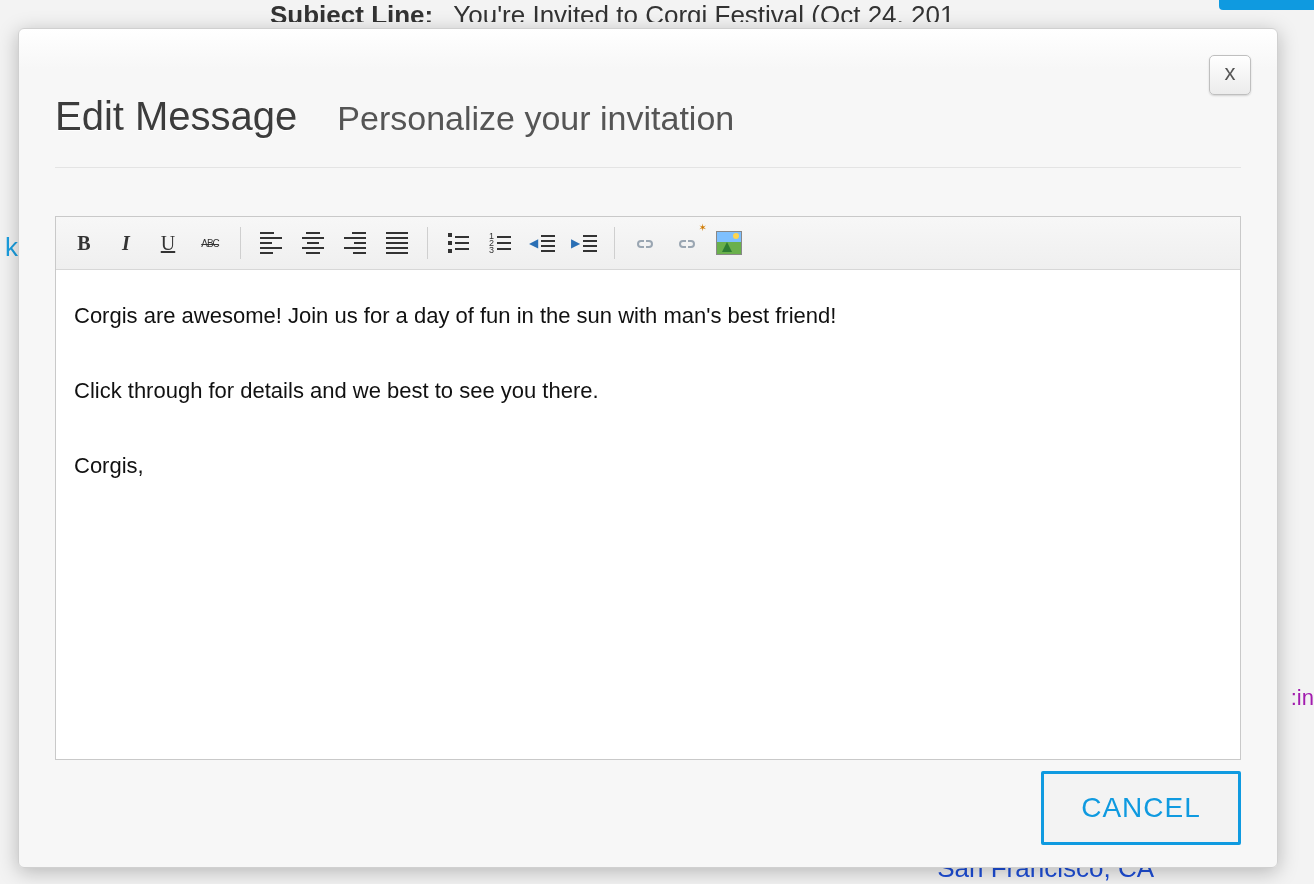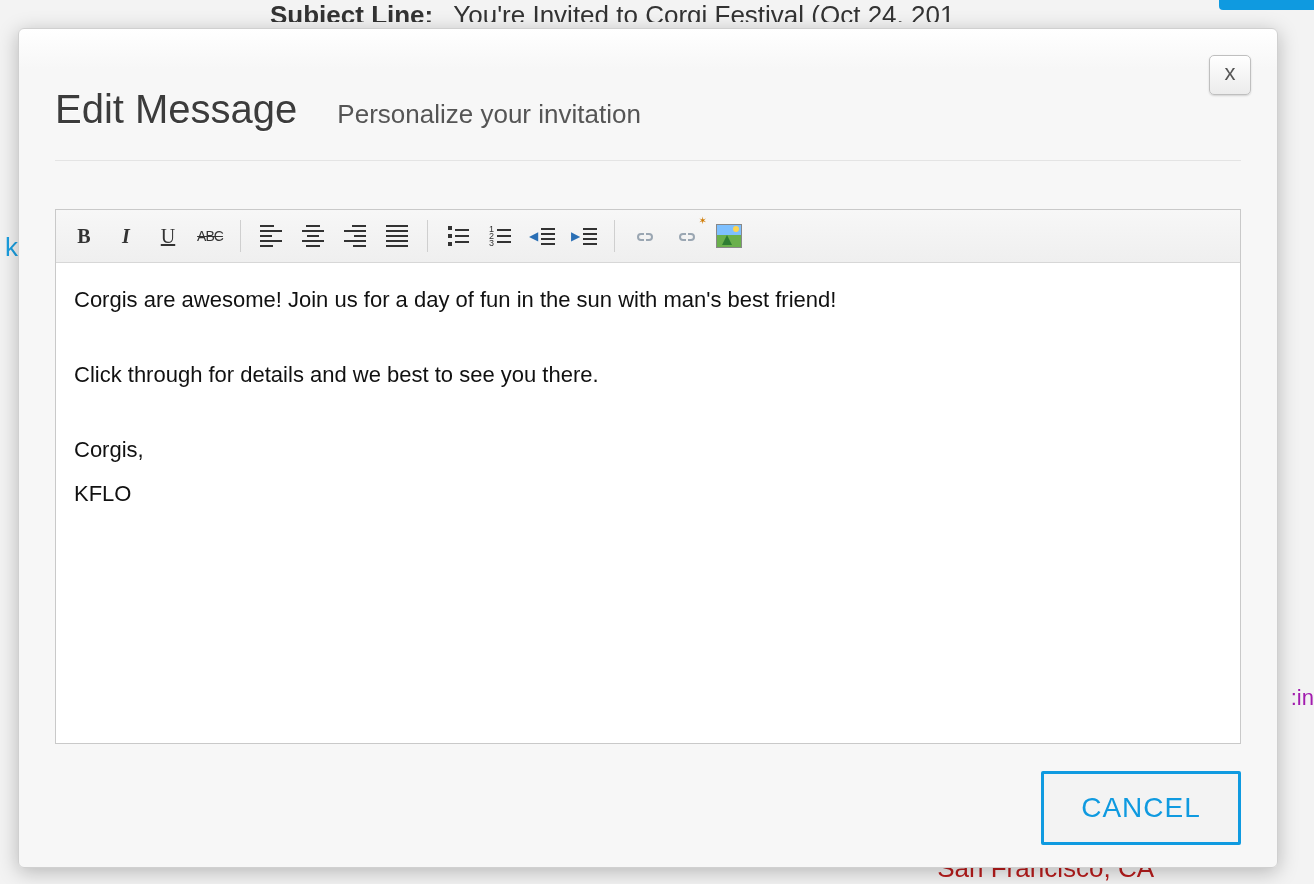--- a/index.html
+++ b/index.html
@@ -51,21 +51,21 @@
     right: 0;
     top: 685px;
     font-size: 22px;
     color: #a21caf;
   }
   .bg .footer-city {
     position: absolute;
     bottom: 0;
     right: 160px;
     font-size: 26px;
-    color: #b91c1c;
+    color: #1d4ed8;
   }
   .bg .top-right-btn {
     position: absolute;
     top: 0;
     right: 0;
     width: 95px;
     height: 10px;
     background: #0f9ae0;
     border-radius: 0 0 0 4px;
   }
@@ -110,21 +110,21 @@
     border-bottom: 1px solid #e4e4e4;
   }
   .modal-title {
     font-size: 40px;
     font-weight: 400;
     color: #3c3c3c;
     text-shadow: 0 1px 0 #fff;
     margin: 13px 0 0 0;
   }
   .modal-subtitle {
-    font-size: 26px;
+    font-size: 34px;
     color: #555;
     margin-top: 40px;
   }
 
   
   .editor-wrap {
     margin-top: 48px;
     border: 1px solid #c9c9c9;
     background: #fff;
   }
@@ -149,21 +149,21 @@
   }
   .tb-sep {
     width: 1px;
     height: 32px;
     background: #cfcfcf;
     margin: 0 6px;
   }
   .tb-bold   { font-family: Georgia, serif; font-weight: 700; font-size: 20px; }
   .tb-italic { font-family: Georgia, serif; font-style: italic; font-weight: 700; font-size: 20px; }
   .tb-under  { font-family: Georgia, serif; text-decoration: underline; font-size: 20px; }
-  .tb-strike { font-family: Arial; text-decoration: line-through; font-size: 14px; letter-spacing: -1px; }
+  .tb-strike { font-family: Arial; text-decoration: line-through; font-size: 10px; letter-spacing: -1px; }
 
   .align-lines {
     display: flex;
     flex-direction: column;
     gap: 3px;
     width: 22px;
   }
   .align-lines span {
     display: block;
     height: 2px;
@@ -200,21 +200,21 @@
   .img-ic{
     width:24px;height:22px;position:relative;
     background:linear-gradient(#7ec0ff 0 45%, #6ab04c 45% 100%);
     border:1px solid #888;
   }
   .img-ic .sun{position:absolute;top:1px;right:2px;width:6px;height:6px;background:#ffd54f;border-radius:50%}
   .img-ic .tree{position:absolute;bottom:2px;left:5px;width:0;height:0;border-left:5px solid transparent;border-right:5px solid transparent;border-bottom:10px solid #2e7d32}
 
   .editor-body {
     min-height: 440px;
-    padding: 22px 18px 18px 18px;
+    padding: 31px 18px 18px 18px;
     font-size: 22px;
     color: #111;
     line-height: 1.4;
     font-family: Helvetica, Arial, sans-serif;
     outline: none;
   }
   .editor-body p { margin: 0 0 44px 0; }
   .editor-body p.tight { margin: 0 0 14px 0; }
 
   
@@ -405,21 +405,20 @@
             <div class="tree"></div>
           </div>
       </div>
 
     </div>
 
     <div class="editor-body" contenteditable="true" style="">
       <p>Corgis are awesome! Join us for a day of fun in the sun with man's best friend!</p>
       <p>Click through for details and we best to see you there.</p>
       <p class="tight">Corgis,</p>
-      <p class="tight">KFLO</p>
     </div>
   </div>
 
   <div class="modal-footer">
     <div class="btn btn-cancel">
       <span>CANCEL</span>
     </div>
   </div>
 
 </div>

